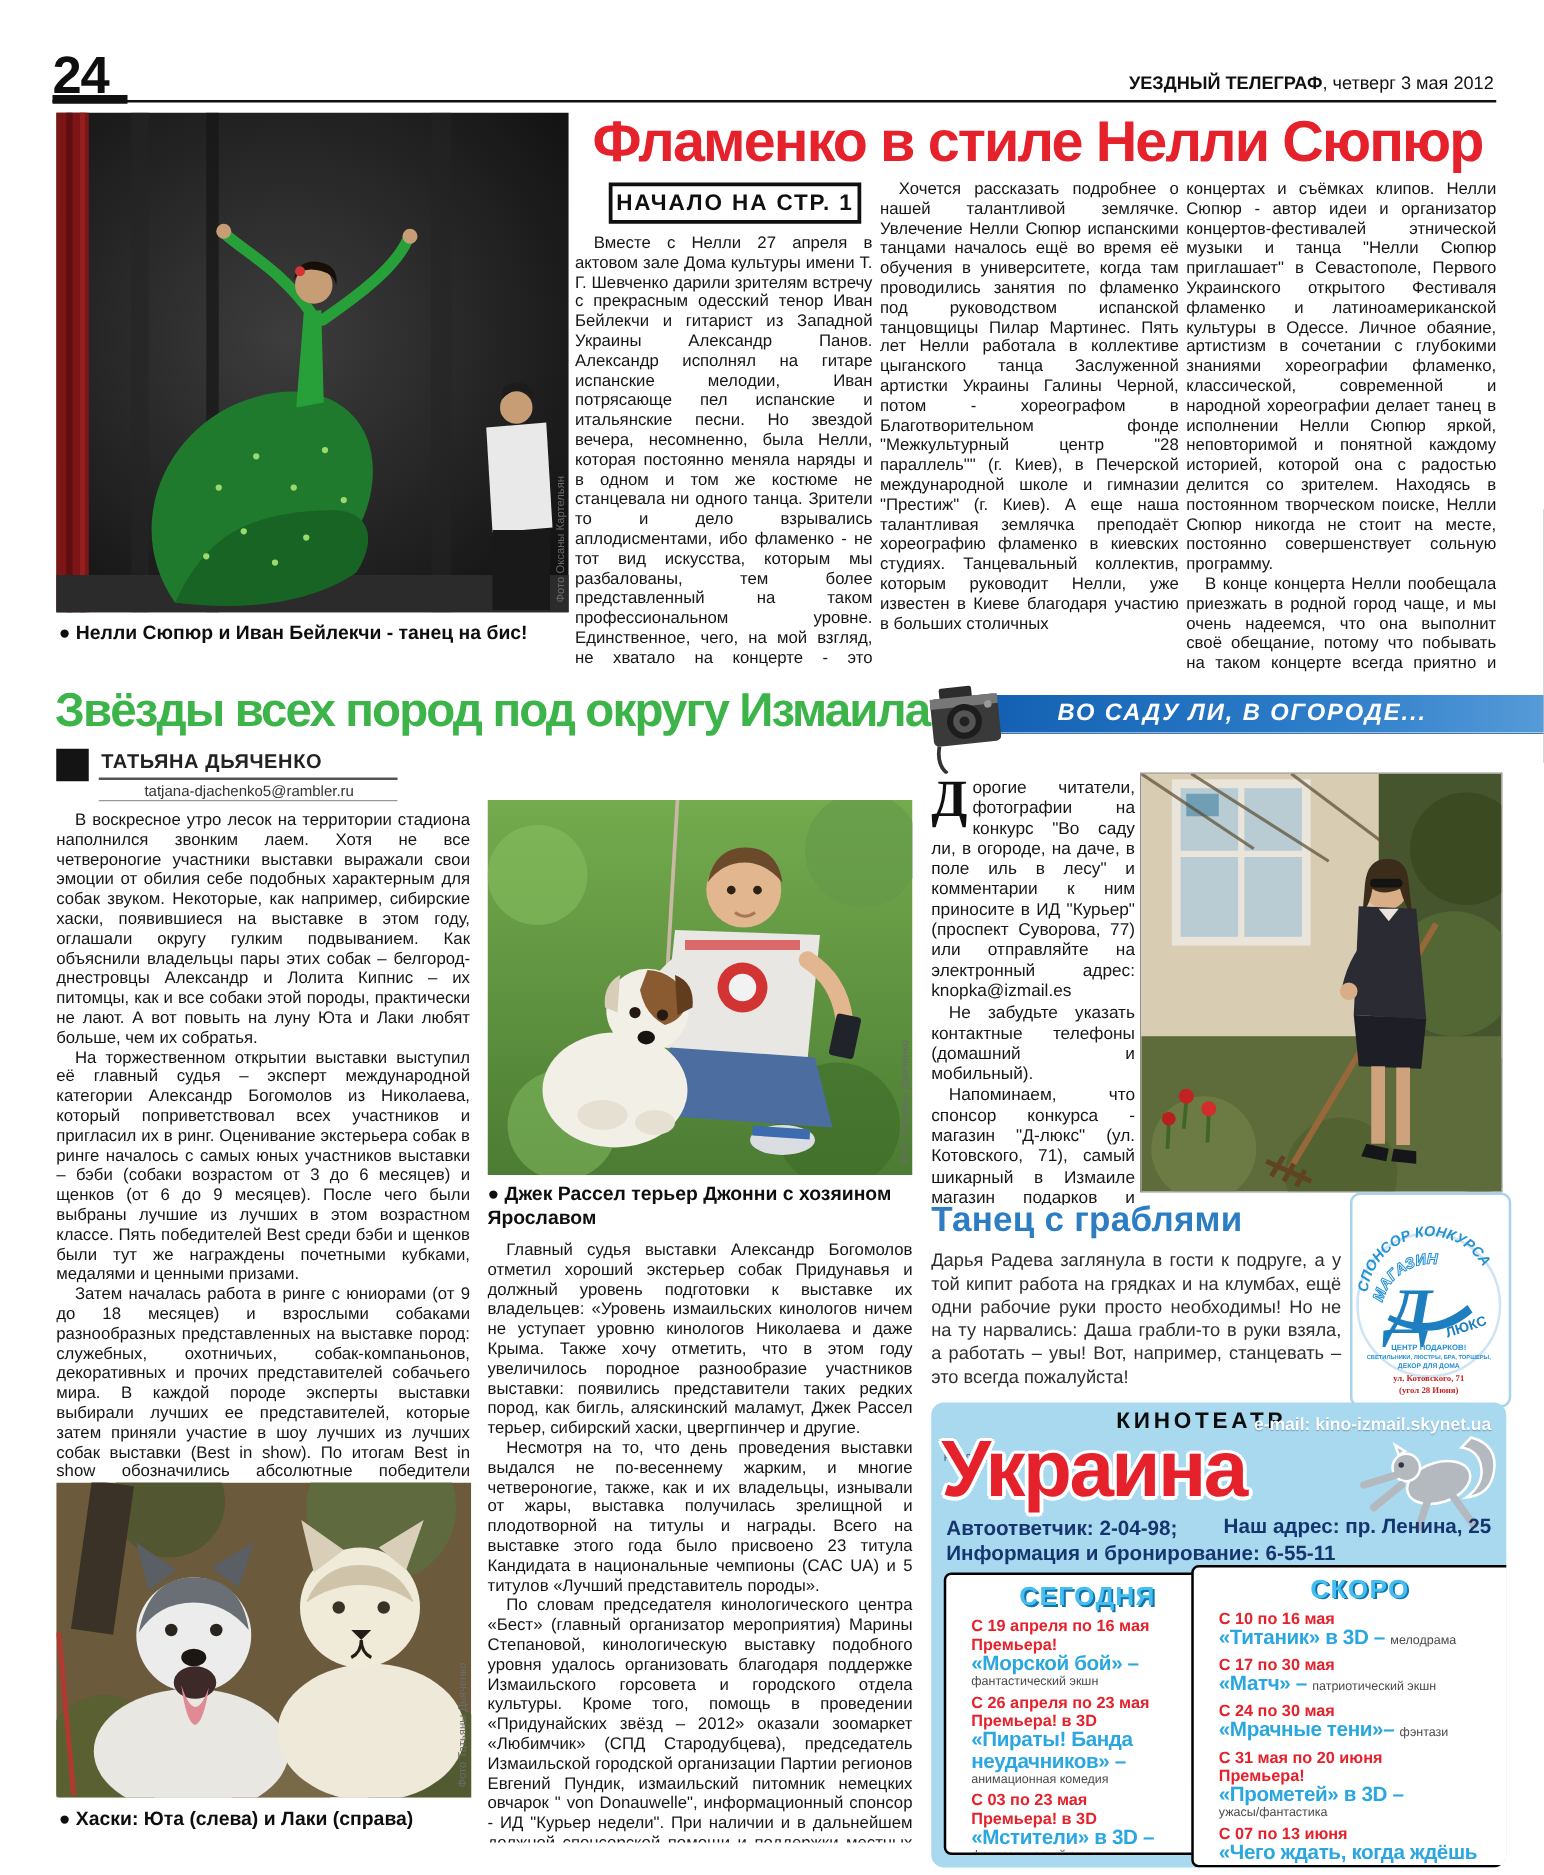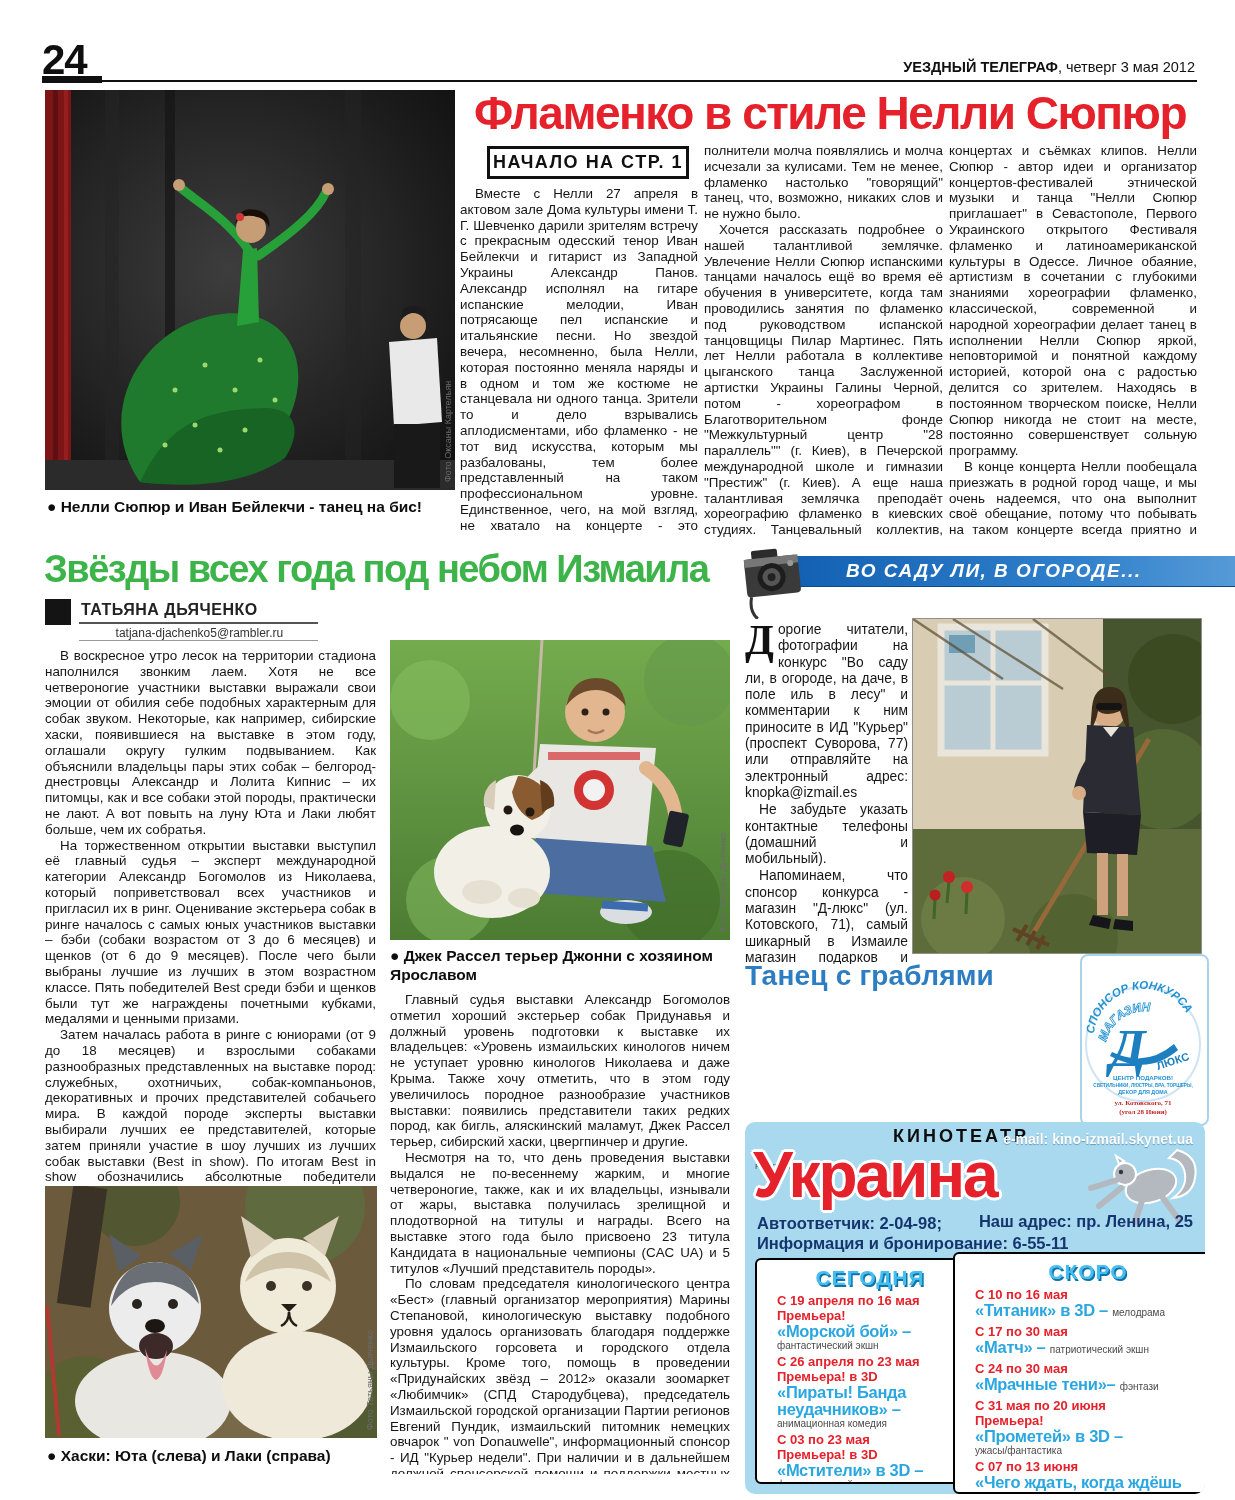--- a/index.html
+++ b/index.html
@@ -117,29 +117,28 @@
     <span class="vcredit abs" style="left:398px;top:392px;">Фото Оксаны Картельян</span>
   </div>
   <div class="abs caption" style="left:47px;top:497px;width:400px;">●  Нелли Сюпюр и Иван Бейлекчи - танец на бис!</div>
 
   <div class="abs h-red" style="left:460px;top:86px;width:740px;">Фламенко в стиле Нелли Сюпюр</div>
   <div class="abs startbox" style="left:487px;top:146px;width:196px;height:27px;">НАЧАЛО НА СТР. 1</div>
   <div class="abs bt" style="left:460px;top:186px;width:238px;height:350px;">
     <p>Вместе с Нелли 27 апреля в актовом зале Дома культуры имени Т. Г. Шевченко дарили зрителям встречу с прекрасным одесский тенор Иван Бейлекчи и гитарист из Западной Украины Александр Панов. Александр исполнял на гитаре испанские мелодии, Иван потрясающе пел испанские и итальянские песни. Но звездой вечера, несомненно, была Нелли, которая постоянно меняла наряды и в одном и том же костюме не станцевала ни одного танца. Зрители то и дело взрывались аплодисментами, ибо фламенко - не тот вид искусства, которым мы разбалованы, тем более представленный на таком профессиональном уровне. Единственное, чего, на мой взгляд, не хватало на концерте - это конферанса. Только в самом конце вечера Нелли пообщалась со зрителем. До этого на сцене были только танец, инструментальная музыка и вокал. Ис-</p>
   </div>
   <div class="abs bt" style="left:704px;top:143px;width:239px;height:395px;">
-    <p class="ni">полнители молча появлялись и молча исчезали за кулисами. Тем не менее, фламенко настолько "говорящий" танец, что, возможно, никаких слов и не нужно было.</p>
     <p>Хочется рассказать подробнее о нашей талантливой землячке. Увлечение Нелли Сюпюр испанскими танцами началось ещё во время её обучения в университете, когда там проводились занятия по фламенко под руководством испанской танцовщицы Пилар Мартинес. Пять лет Нелли работала в коллективе цыганского танца Заслуженной артистки Украины Галины Черной, потом - хореографом в Благотворительном фонде "Межкультурный центр "28 параллель"" (г. Киев), в Печерской международной школе и гимназии "Престиж" (г. Киев). А еще наша талантливая землячка преподаёт хореографию фламенко в киевских студиях. Танцевальный коллектив, которым руководит Нелли, уже известен в Киеве благодаря участию в больших столичных</p>
   </div>
   <div class="abs bt" style="left:949px;top:143px;width:248px;height:395px;">
     <p class="ni">концертах и съёмках клипов. Нелли Сюпюр - автор идеи и организатор концертов-фестивалей этнической музыки и танца "Нелли Сюпюр приглашает" в Севастополе, Первого Украинского открытого Фестиваля фламенко и латиноамериканской культуры в Одессе. Личное обаяние, артистизм в сочетании с глубокими знаниями хореографии фламенко, классической, современной и народной хореографии делает танец в исполнении Нелли Сюпюр яркой, неповторимой и понятной каждому историей, которой она с радостью делится со зрителем. Находясь в постоянном творческом поиске, Нелли Сюпюр никогда не стоит на месте, постоянно совершенствует сольную программу.</p>
     <p>В конце концерта Нелли пообещала приезжать в родной город чаще, и мы очень надеемся, что она выполнит своё обещание, потому что побывать на таком концерте всегда приятно и волнительно.</p>
   </div>
 
-  <div class="abs h-green" style="left:44px;top:548px;">Звёзды всех года под небом Измаила</div>
+  <div class="abs h-green" style="left:44px;top:548px;">Звёзды всех пород под округу Измаила</div>
   <div class="abs byline" style="left:45px;top:599px;">
     <div class="bysq"></div>
     <div>
       <div class="byname">ТАТЬЯНА ДЬЯЧЕНКО</div>
       <div class="byemail">tatjana-djachenko5@rambler.ru</div>
     </div>
   </div>
   <div class="abs bt" style="left:45px;top:648px;width:331px;height:536px;">
     <p>В воскресное утро лесок на территории стадиона наполнился звонким лаем. Хотя не все четвероногие участники выставки выражали свои эмоции от обилия себе подобных характерным для собак звуком. Некоторые, как например, сибирские хаски, появившиеся на выставке в этом году, оглашали округу гулким подвыванием. Как объяснили владельцы пары этих собак – белгород-днестровцы Александр и Лолита Кипнис – их питомцы, как и все собаки этой породы, практически не лают. А вот повыть на луну Юта и Лаки любят больше, чем их собратья.</p>
     <p>На торжественном открытии выставки выступил её главный судья – эксперт международной категории Александр Богомолов из Николаева, который поприветствовал всех  участников и пригласил их в ринг. Оценивание экстерьера собак в ринге началось с самых юных участников выставки – бэби (собаки возрастом от 3 до 6 месяцев) и щенков (от 6 до 9 месяцев). После чего были выбраны лучшие из лучших в этом возрастном классе. Пять победителей Best среди бэби и щенков были тут же награждены почетными кубками, медалями и ценными призами.</p>
@@ -292,20 +291,21 @@
       <circle cx="166" cy="174" r="7" fill="#d9ad85"></circle>
       <path d="M170,193 L228,196 L224,236 L174,234 Z" fill="#1e1e26"></path>
       <rect x="184" y="234" width="11" height="62" fill="#cda27c"></rect>
       <rect x="204" y="235" width="11" height="62" fill="#cda27c"></rect>
       <path d="M180,296 l18,4 l-2,10 l-20,-4 Z" fill="#15151a"></path>
       <path d="M202,300 l18,2 l0,10 l-20,-2 Z" fill="#15151a"></path>
     </svg>
   </div>
 
   <div class="abs rakehead" style="left:745px;top:960px;">Танец с граблями</div>
+  <div class="abs raketext" style="left:745px;top:1000px;width:328px;height:114px;">Дарья Радева заглянула в гости к подруге, а у той кипит работа на грядках и на клумбах, ещё одни рабочие руки просто необходимы! Но не на ту нарвались: Даша грабли-то в руки взяла, а работать – увы! Вот, например, станцевать – это всегда пожалуйста!</div>
 
   <div class="abs" style="left:1080px;top:954px;width:125px;height:168px;border:2px solid #a9d3ea;border-radius:8px;">
     <svg width="121" height="164" viewBox="0 0 121 164">
       <defs>
         <path id="arcTop" d="M12,78 A50,50 0 0 1 110,70"></path>
         <path id="arcMid" d="M24,86 A40,40 0 0 1 100,80"></path>
       </defs>
       <circle cx="61" cy="88" r="57" fill="#ffffff" stroke="#cfe4f2" stroke-width="2"></circle>
       <text font-size="11.5" font-weight="bold" font-style="italic" fill="#2492d2" font-family="Liberation Sans,sans-serif">
         <textPath href="#arcTop">СПОНСОР КОНКУРСА</textPath>

